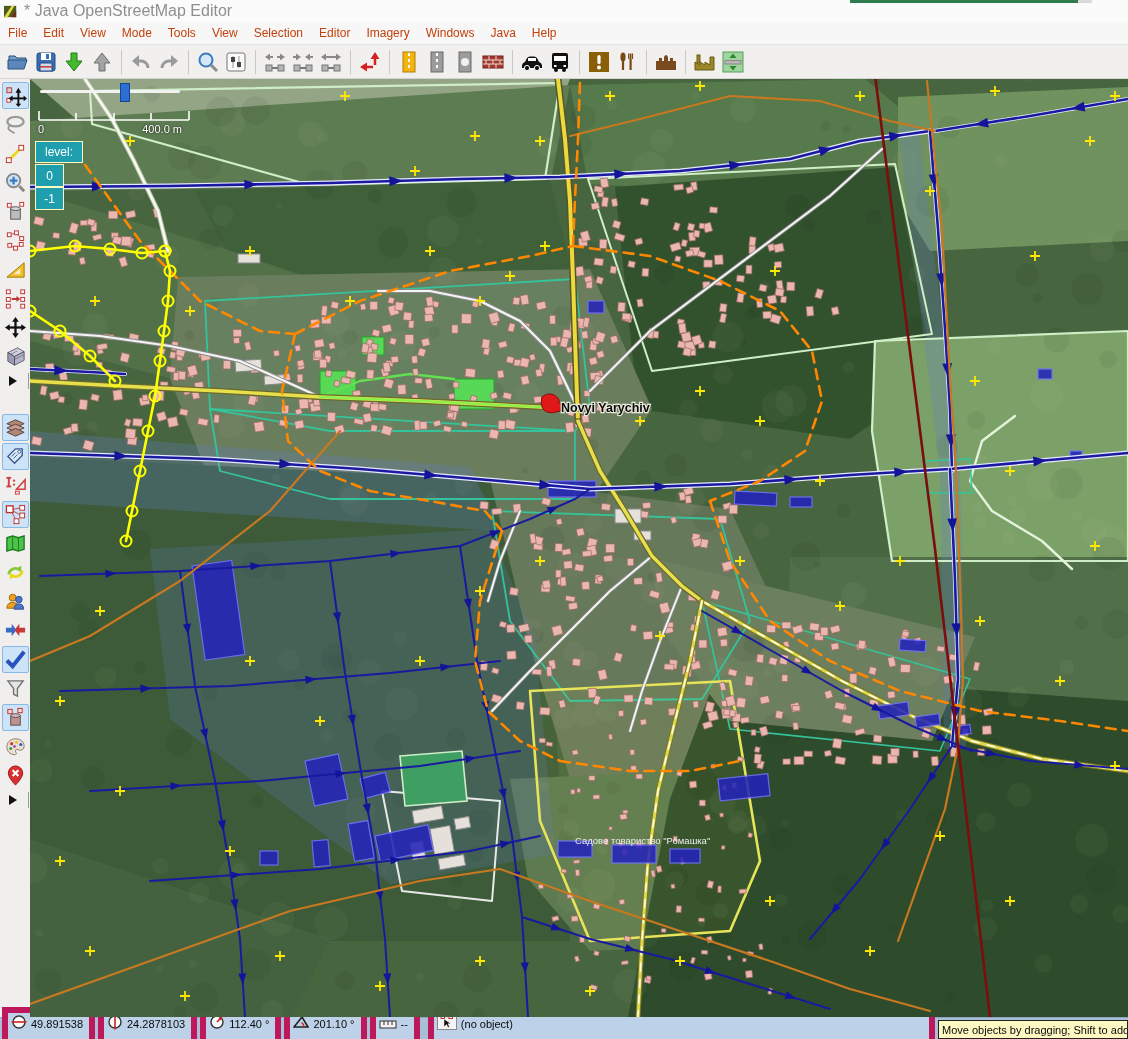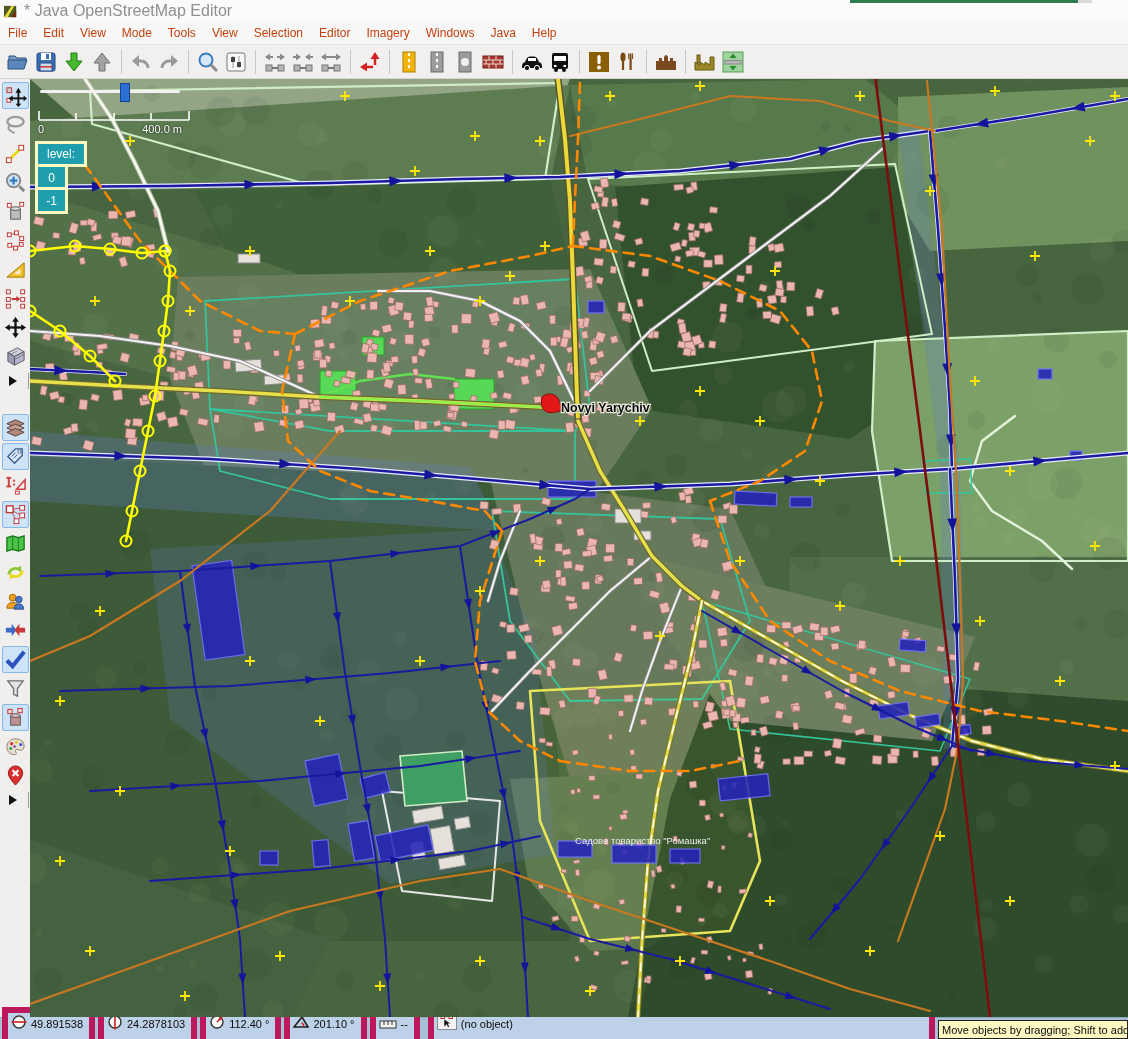--- a/index.html
+++ b/index.html
@@ -26,21 +26,21 @@
   
   #map{position:relative;width:1098px;height:938px;background:#47653f;overflow:hidden;}
   #map-svg{position:absolute;left:0;top:0;}
   .ovl{position:absolute;color:#fff;}
   #slider-track{left:10px;top:11px;width:140px;height:3px;background:#f2f2f2;border-radius:2px;}
   #slider-handle{left:90px;top:4px;width:8px;height:17px;background:#2b6fd4;border:1px solid #17458e;}
   #scalebar{left:8px;top:30px;width:152px;height:30px;}
   #scalebar svg{display:block;}
   .scl{position:absolute;top:14px;font-size:11px;color:#fff;text-shadow:0 0 2px #000;}
   #scl0{left:0;} #scl400{right:8px;}
-  .lvl{background:#1f9fae;border:3px solid #fef9c3;color:#fff;display:flex;align-items:center;justify-content:center;font-size:12px;}
+  .lvl{background:#1f9fae;border:1px solid #fef9c3;color:#fff;display:flex;align-items:center;justify-content:center;font-size:12px;}
   #lvl-label{left:5px;top:62px;width:46px;height:20px;}
   #lvl-0{left:5px;top:85px;width:27px;height:21px;}
   #lvl-m1{left:5px;top:108px;width:27px;height:21px;}
   
   #statusbar{height:23px;background:#a9bfd6;border-top:1px solid #8ca4bd;display:flex;align-items:center;padding-left:2px;font-size:11px;color:#0a0a0a;}
   .seg{background:#bdd2e8;border:6px solid #be185d;height:17px;display:flex;align-items:flex-end;gap:4px;padding:0 6px 16px 3px;margin-right:3px;white-space:nowrap;}
   #seg-object{flex:1;margin-left:5px;border-radius:8px;}
   #help-box{width:182px;height:17px;background:#fef9c3;border:1px solid #222;display:flex;align-items:center;padding:0 3px;white-space:nowrap;overflow:hidden;margin-right:0;}
   .icobox{width:18px;height:16px;background:#f4f4f4;border:1px solid #8a8a8a;display:flex;align-items:center;justify-content:center;}
 </style>

